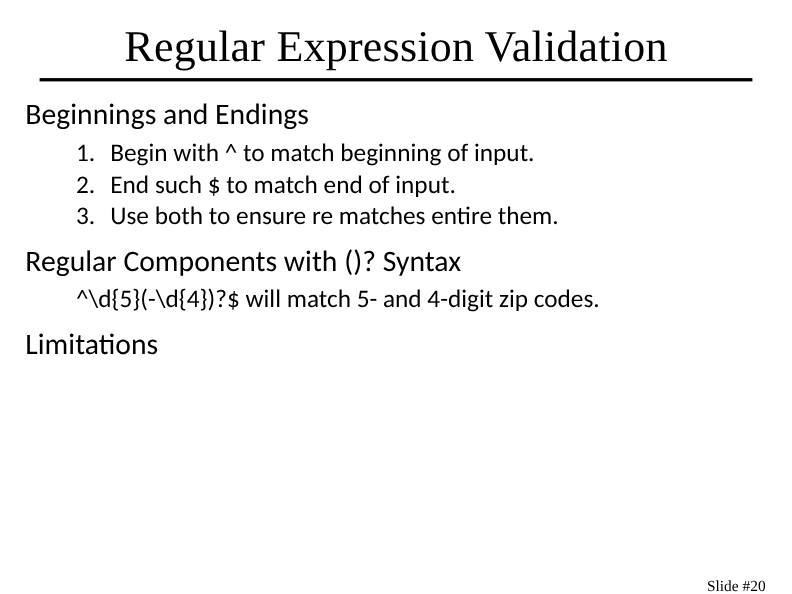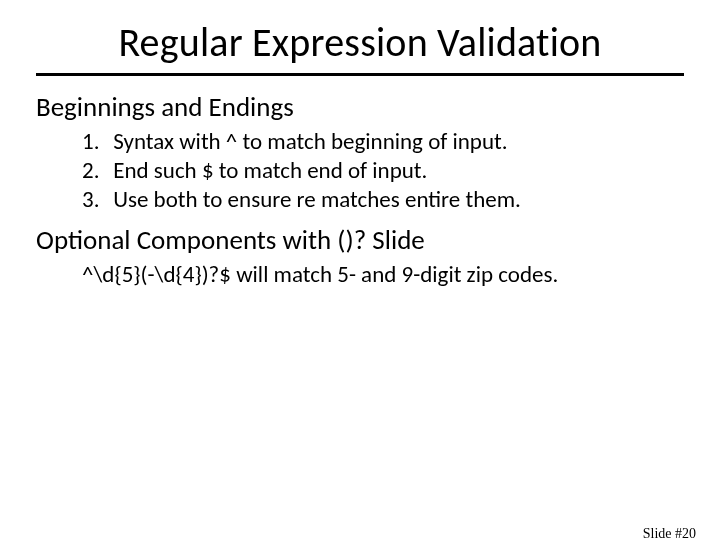--- a/index.html
+++ b/index.html
@@ -17,28 +17,29 @@
     width: 720px;
     height: 540px;
     box-sizing: border-box;
   }
   .title {
     font-size: 40px;
     font-weight: 400;
     text-align: center;
     margin: 18px 40px 6px 40px;
     letter-spacing: 0.2px;
+    font-family: Liberation Serif, serif;
   }
   .title-rule {
     border: none;
     border-top: 3px solid #000;
     margin: 0 36px 14px 36px;
   }
   .content {
-    margin: 0 36px;
+    margin: 0 23px;
   }
   .section-head {
     font-size: 27px;
     margin: 6px 0 4px 0;
     font-weight: 400;
   }
   .ol {
     list-style: none;
     margin: 2px 0 10px 46px;
     padding: 0;
@@ -70,26 +71,27 @@
 
 <div class="slide">
 
   <div class="title">Regular Expression Validation</div>
   <hr class="title-rule">
 
   <div class="content">
 
     <div class="section-head">Beginnings and Endings</div>
     <ol class="ol">
-      <li><span class="num">1.</span> <span>Syntax with ^ to match beginning of input.</span></li>
+      <li><span class="num">1.</span> <span>Begin with ^ to match beginning of input.</span></li>
       <li><span class="num">2.</span> <span>End such $ to match end of input.</span></li>
       <li><span class="num">3.</span> <span>Use both to ensure re matches entire them.</span></li>
     </ol>
 
-    <div class="section-head">Optional Components with ()? Slide</div>
-    <div class="body-indent">^\d{5}(-\d{4})?$ will match 5- and 9-digit zip codes.</div>
+    <div class="section-head">Regular Components with ()? Syntax</div>
+    <div class="body-indent">^\d{5}(-\d{4})?$ will match 5- and 4-digit zip codes.</div>
 
+    <div class="section-head">Limitations</div>
 
   </div>
 
   <div class="footer">Slide #20</div>
 
 </div>
 
 </body></html>

